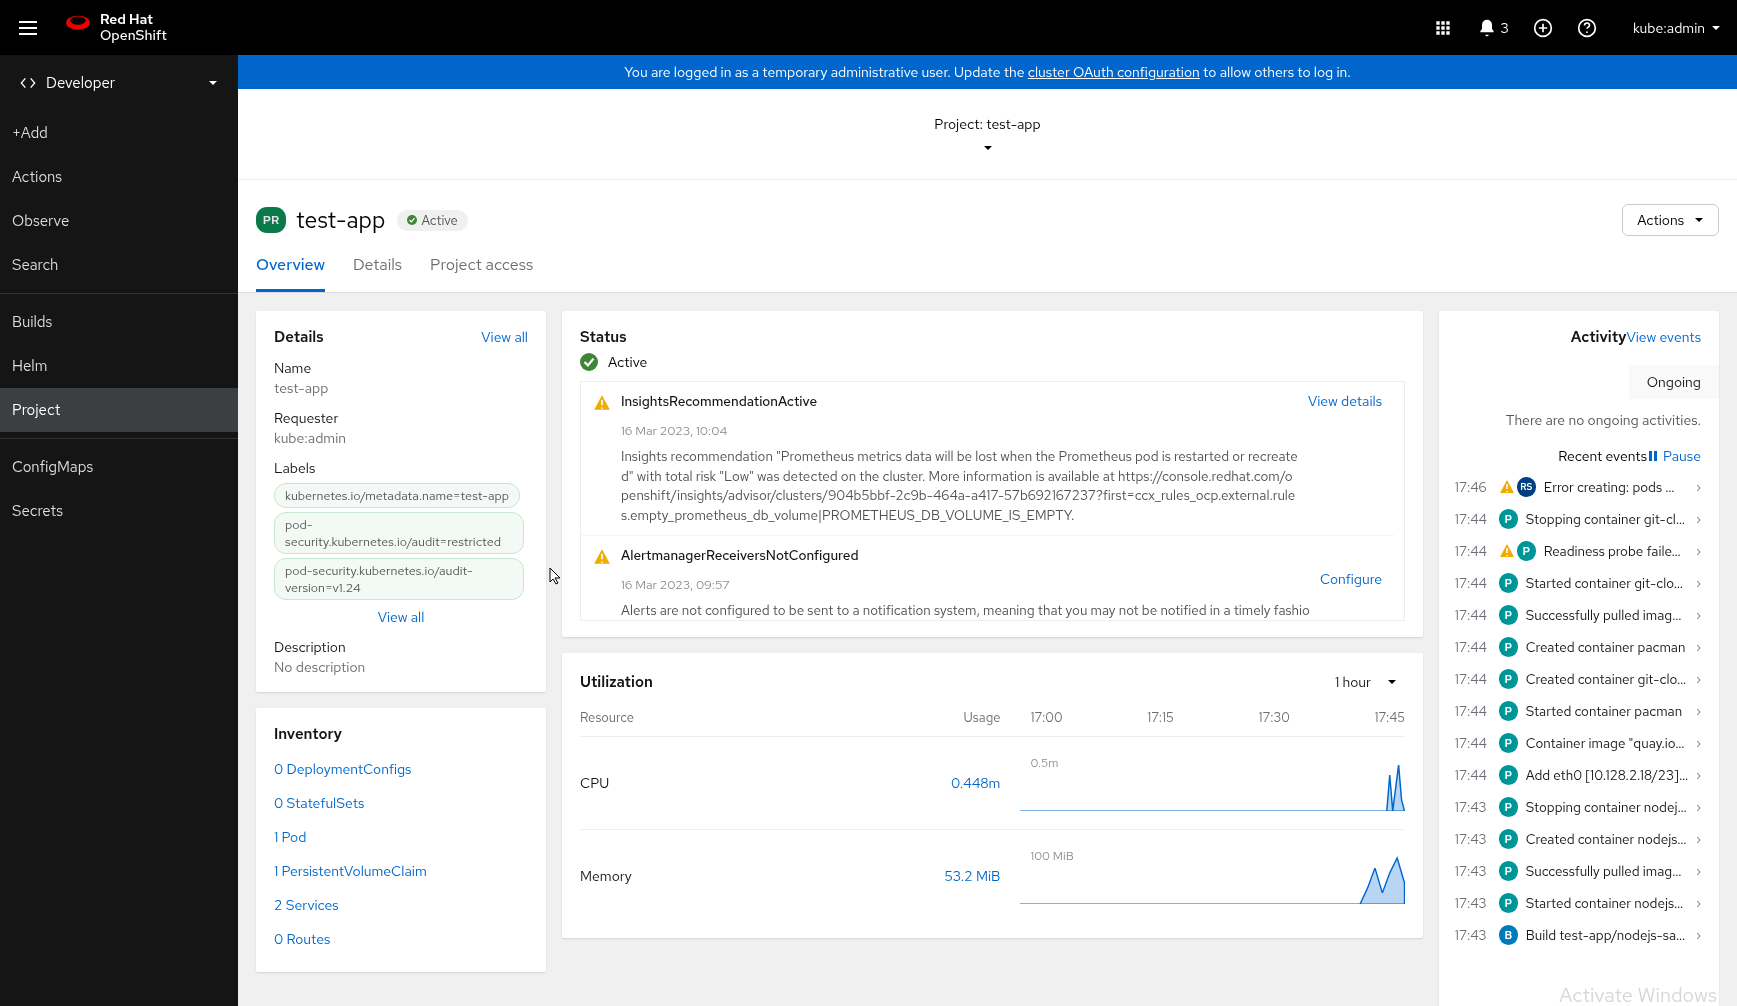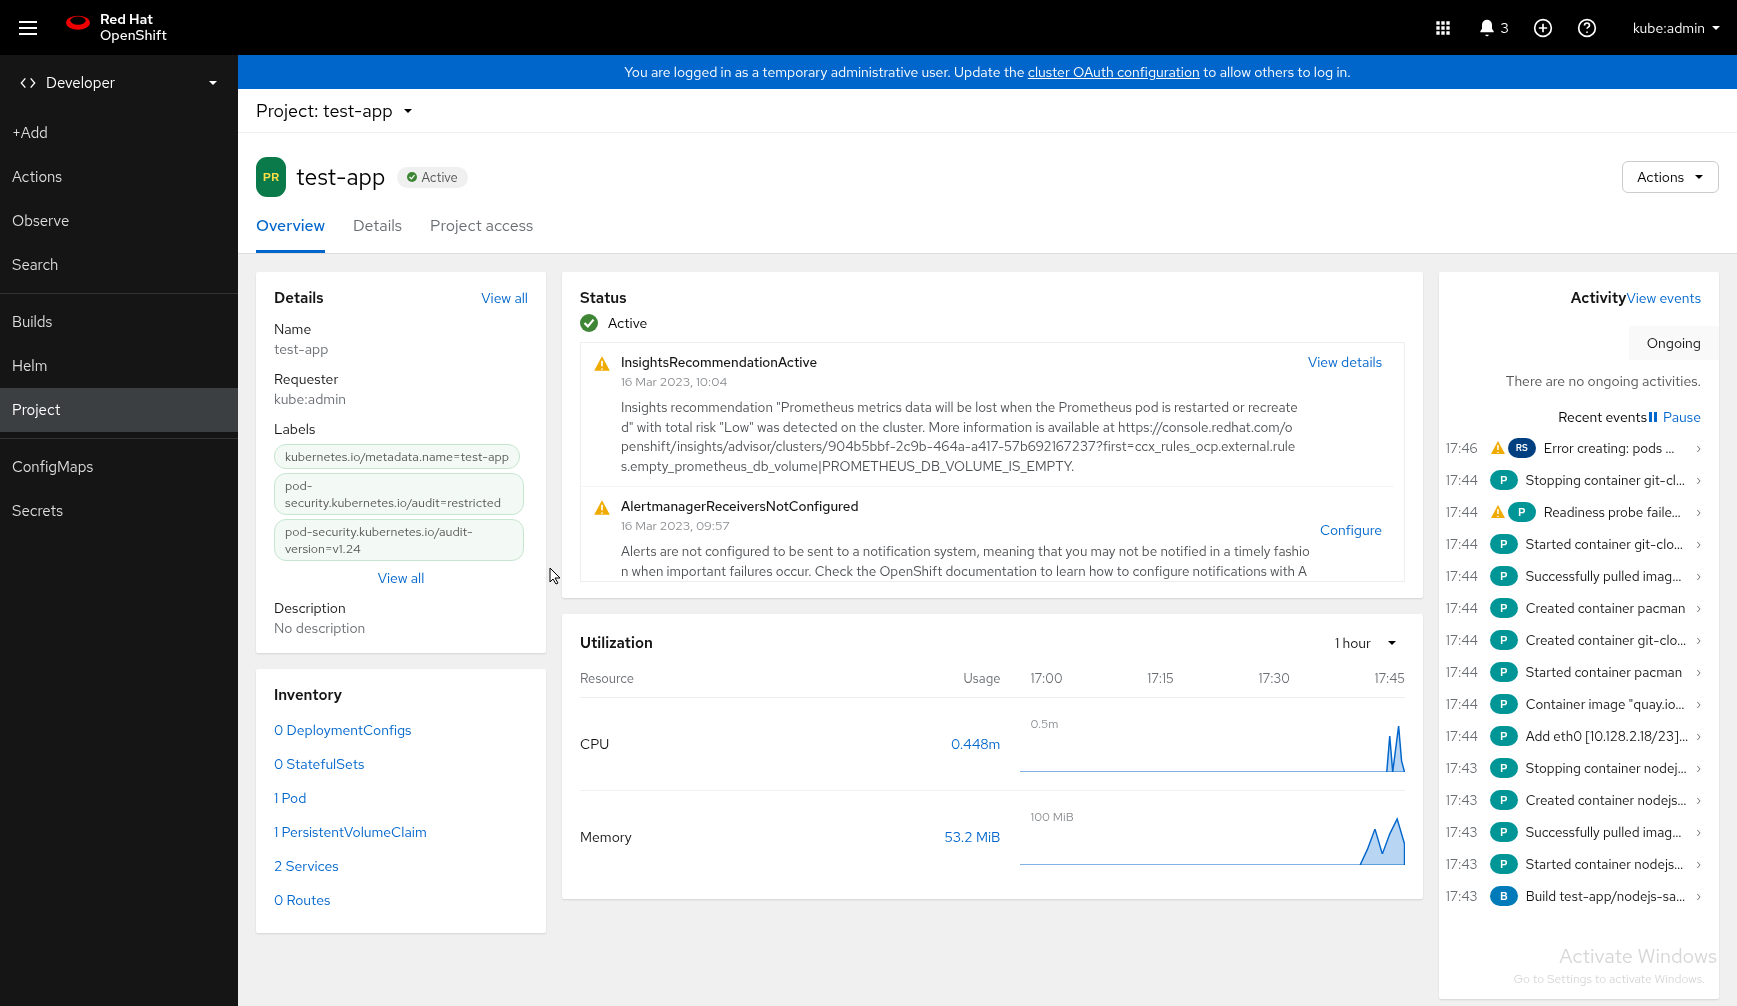--- a/index.html
+++ b/index.html
@@ -30,26 +30,26 @@
 .sidebar-divider { height: 1px; background: #333; margin: 6px 0; }
 
 
 .main { position: absolute; top: 55px; left: 238px; right: 0; bottom: 0; background: #f0f0f0; overflow: hidden; }
 
 
 .banner { background: #0066cc; color: #fff; text-align: center; padding: 8px 16px; font-size: 14px; }
 .banner a { color: #fff; text-decoration: underline; }
 
 
-.project-row { background: #fff; padding: 10px 18px; font-size: 18px; display: flex; align-items: center; gap: 10px; border-bottom: 1px solid #eee; }
+.project-row { background: #fff; padding: 26px 18px; font-size: 14px; display: flex; align-items: center; gap: 10px; border-bottom: 1px solid #eee; flex-direction: column; }
 .proj-caret { font-size: 10px; }
 
 
 .title-row { background: #fff; padding: 24px 18px 8px; display: flex; align-items: center; }
-.pr-badge { display: inline-flex; align-items: center; justify-content: center; width: 30px; height: 40px; background: #0b7a4a; color: #fde047; border-radius: 11px; font-size: 12px; font-weight: 600; margin-right: 10px; }
+.pr-badge { display: inline-flex; align-items: center; justify-content: center; width: 30px; height: 26px; background: #0b7a4a; color: #e5e5e5; border-radius: 11px; font-size: 12px; font-weight: 600; margin-right: 10px; }
 .proj-title { font-size: 23px; font-weight: 400; margin-right: 12px; }
 .status-pill { display: inline-flex; align-items: center; gap: 4px; background: #f0f0f0; border-radius: 12px; padding: 2px 10px; font-size: 13px; color: #555; }
 .status-pill-dot { width: 10px; height: 10px; }
 .title-spacer { flex: 1; }
 .actions-btn { border: 1px solid #ccc; background: #fff; padding: 6px 14px; font-size: 14px; border-radius: 6px; cursor: pointer; display: flex; align-items: center; gap: 10px; }
 
 
 .tabs-row { background: #fff; padding: 0 18px; border-bottom: 1px solid #ddd; display: flex; gap: 28px; }
 .tab { padding: 10px 0 14px; font-size: 16px; color: #6a6e73; cursor: pointer; border-bottom: 3px solid transparent; }
 .tab.active { color: #06c; font-weight: 500; border-bottom-color: #06c; }
@@ -73,21 +73,21 @@
 
 .center-col { display: flex; flex-direction: column; gap: 16px; overflow: visible; }
 .status-line { display: flex; align-items: center; gap: 10px; font-size: 14px; margin-top: 6px; }
 .status-check { width: 18px; height: 18px; }
 .alert-box { border: 1px solid #eee; margin-top: 10px; position: relative; max-height: 240px; overflow: hidden; }
 .alert-scroll { height: 240px; overflow-y: auto; padding-right: 10px; }
 .alert-item { padding: 10px 12px; display: flex; gap: 10px; border-bottom: 1px solid #f4f4f4; }
 .alert-icon { width: 18px; height: 18px; flex-shrink: 0; margin-top: 2px; }
 .alert-body { flex: 1; font-size: 13.5px; }
 .alert-title { font-weight: 500; color: #151515; }
-.alert-time { color: #8a8d90; font-size: 12.5px; margin-top: 2px; }
+.alert-time { color: #8a8d90; font-size: 12.5px; margin-top: 12px; }
 .alert-desc { color: #4f5255; margin-top: 8px; line-height: 1.45; word-break: break-all; }
 .alert-action { font-size: 14px; color: #06c; flex-shrink: 0; cursor: pointer; align-self: flex-start; margin-top: 24px; }
 .util-header { display: flex; justify-content: space-between; align-items: center; margin-bottom: 4px; }
 .util-select { font-size: 14px; color: #151515; display: flex; align-items: center; gap: 16px; padding: 4px 8px; cursor: pointer; }
 .util-cols { display: grid; grid-template-columns: 1fr 120px 1.2fr; font-size: 13px; color: #6a6e73; padding: 10px 0; border-bottom: 1px solid #eee; }
 .util-times { display: flex; justify-content: space-between; font-size: 13px; color: #6a6e73; padding-left: 10px; }
 .util-row { display: grid; grid-template-columns: 1fr 120px 1.2fr; align-items: center; padding: 18px 0; border-bottom: 1px solid #f0f0f0; }
 .util-resource { font-size: 14px; color: #151515; }
 .util-usage { font-size: 14px; color: #06c; text-align: right; padding-right: 20px; }
 .util-chart { height: 56px; position: relative; }
@@ -98,21 +98,21 @@
 .right-col .card { height: 100%; display: flex; flex-direction: column; position: relative; align-items: flex-end; }
 .sub-header { background: #f9f9f9; margin: 8px -18px 0; padding: 8px 18px; font-size: 14px; color: #151515; }
 .no-ongoing { font-size: 14px; color: #555; padding: 12px 0; }
 .re-header { display: flex; justify-content: space-between; align-items: center; padding: 6px 0; }
 .pause { color: #06c; font-size: 14px; display: flex; align-items: center; gap: 4px; cursor: pointer; }
 .events { flex: 1; overflow-y: auto; margin: 0 -18px; }
 .event-row { display: flex; align-items: center; gap: 8px; padding: 6px 18px; font-size: 13.5px; cursor: pointer; }
 .event-time { color: #6a6e73; width: 36px; flex-shrink: 0; }
 .event-icons { display: flex; align-items: center; gap: 2px; flex-shrink: 0; }
 .event-warn { width: 16px; height: 16px; }
-.event-badge { width: 28px; height: 20px; border-radius: 10px; display: inline-flex; align-items: center; justify-content: center; font-size: 11px; font-weight: 600; color: #fff; }
+.event-badge { width: 19px; height: 20px; border-radius: 10px; display: inline-flex; align-items: center; justify-content: center; font-size: 11px; font-weight: 600; color: #fff; }
 .badge-p { background: #009596; }
 .badge-rs { background: #004080; font-size: 9px; padding: 0 3px; }
 .badge-b { background: #007bba; }
 .event-text { flex: 1; white-space: nowrap; overflow: hidden; text-overflow: ellipsis; color: #151515; }
 .event-caret { color: #6a6e73; font-size: 12px; }
 .watermark { position: absolute; bottom: 30px; right: 2px; font-size: 20px; color: rgba(120,120,120,0.3); pointer-events: none; }
 .watermark2 { position: absolute; bottom: 12px; right: 14px; font-size: 12px; color: rgba(120,120,120,0.3); pointer-events: none; }
 
 .cursor-ptr { position: absolute; top: 567px; left: 549px; width: 14px; height: 18px; pointer-events: none; z-index: 100; }
 </style>

